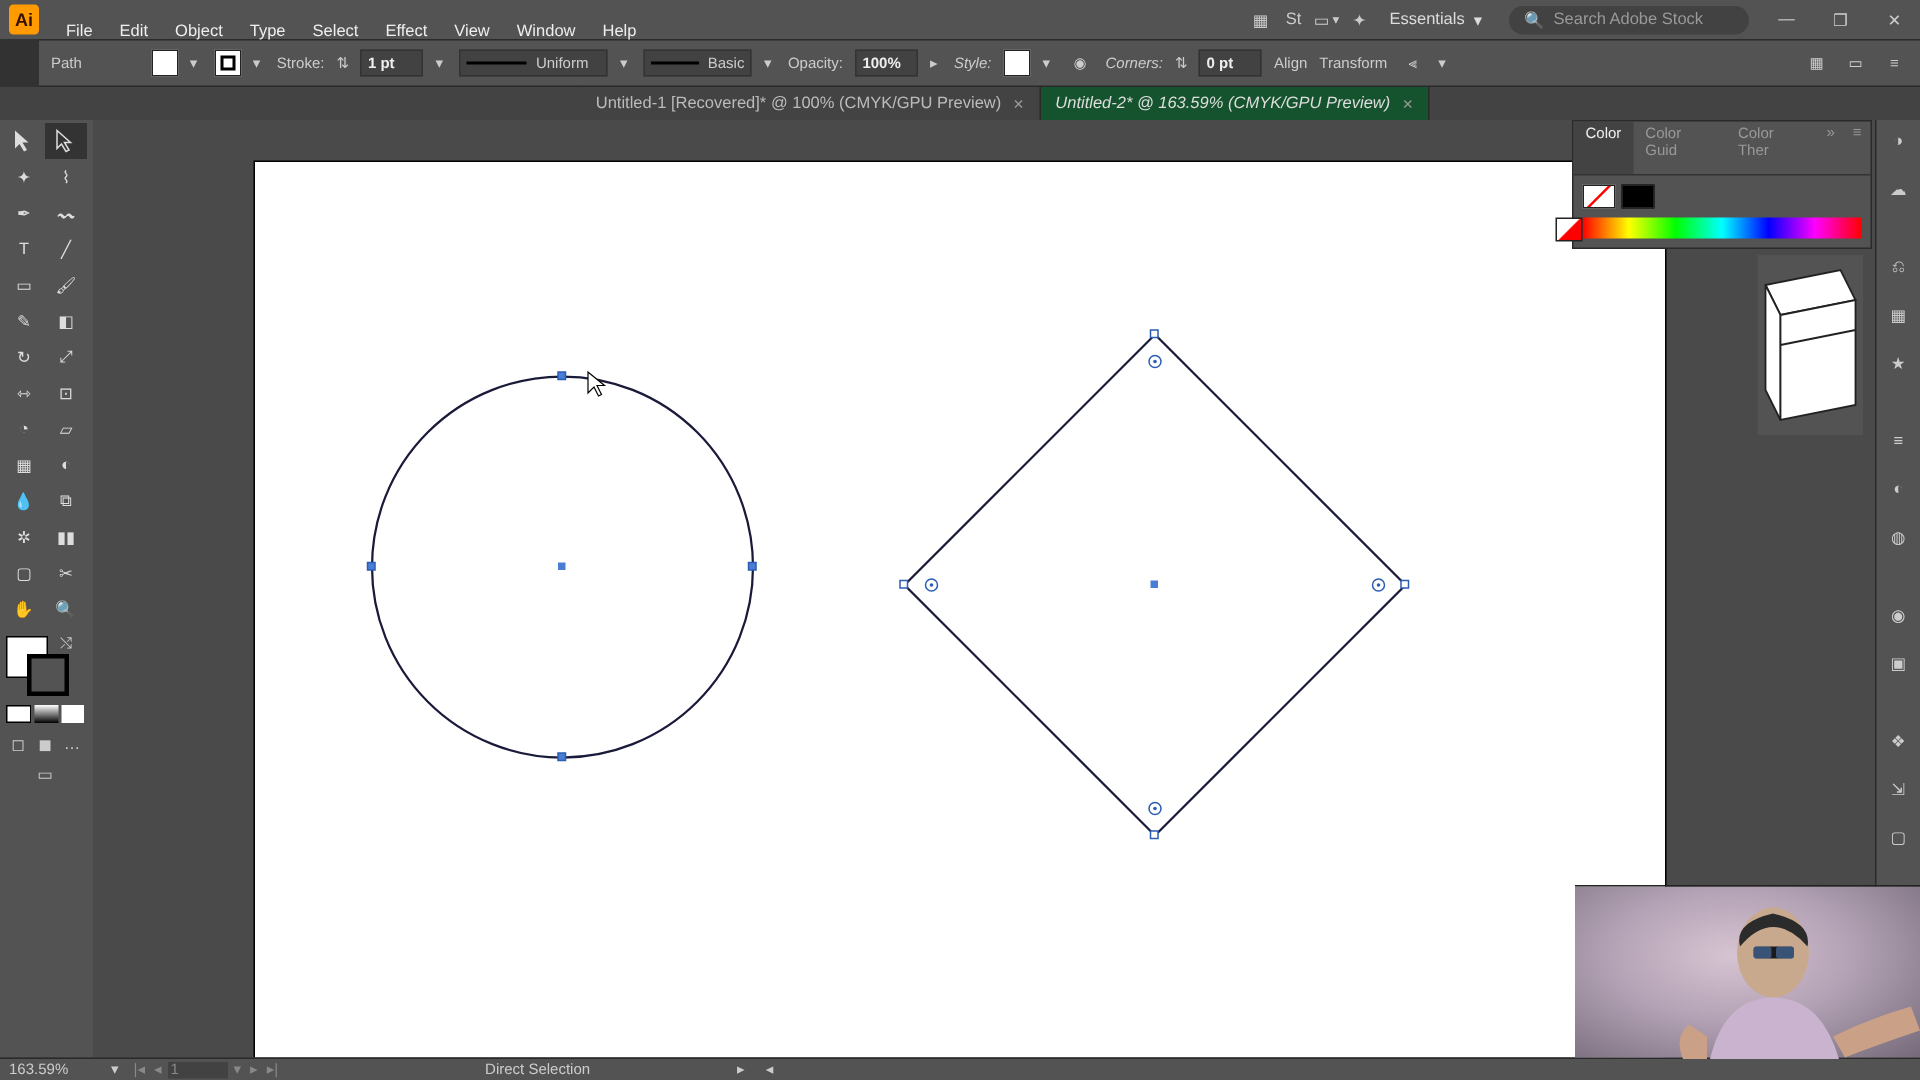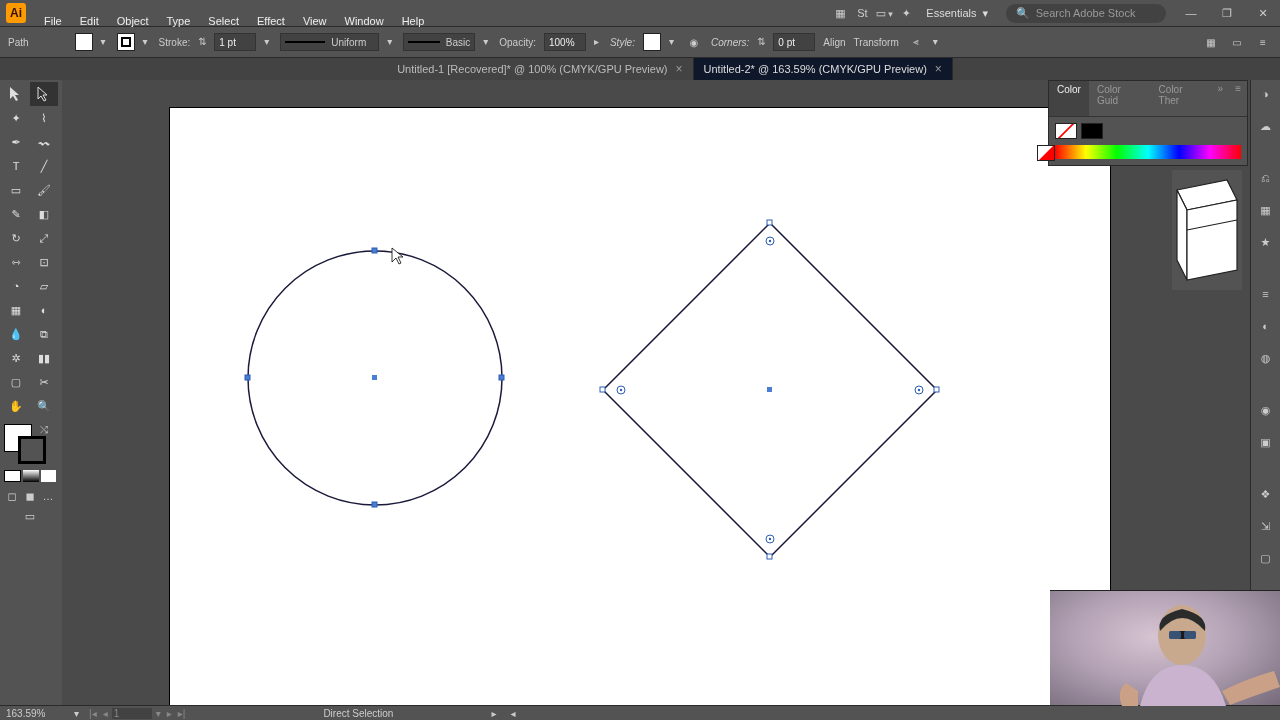--- a/index.html
+++ b/index.html
@@ -10,38 +10,38 @@
 .menubar .logo { width: 20px; height: 20px; background: #ff9a00; border-radius: 3px; display: flex; align-items: center; justify-content: center; color: #310; font-weight: bold; font-size: 12px; margin-right: 8px; }
 .menubar .menu-item { padding: 4px 8px; color: #eee; cursor: default; margin-top: 16px; }
 .menubar .spacer { flex: 1; }
 .menubar .right-group { display: flex; align-items: center; gap: 10px; }
 .menubar .icon-btn { width: 20px; height: 20px; display: flex; align-items: center; justify-content: center; color: #ccc; }
 .menubar .workspace { padding: 3px 8px; color: #ddd; display: flex; align-items: center; gap: 6px; }
 .menubar .search-stock { background: #424242; border-radius: 10px; padding: 3px 10px; display: flex; align-items: center; gap: 6px; width: 160px; color: #999; }
 .menubar .win-btn { width: 22px; height: 18px; display: flex; align-items: center; justify-content: center; color: #ccc; margin-left: 4px; }
 
 
-.controlbar { height: 32px; background: #535353; border-top: 1px solid #2a2a2a; border-bottom: 1px solid #2a2a2a; display: flex; align-items: center; padding: 0 8px; gap: 8px; font-size: 10px; }
+.controlbar { height: 32px; background: #535353; border-top: 1px solid #2a2a2a; border-bottom: 1px solid #2a2a2a; display: flex; align-items: center; padding: 0 8px; gap: 8px; font-size: 10px; margin-left: 26px; }
 .controlbar .label { color: #ccc; }
 .controlbar .label.italic { font-style: italic; }
 .swatch-box { width: 18px; height: 18px; border: 1px solid #222; }
 .swatch-white { background: #fff; }
 .stroke-swatch { width: 18px; height: 18px; border: 1px solid #222; background: #fff; position: relative; }
 .stroke-swatch::after { content: ""; position: absolute; inset: 3px; border: 2px solid #000; }
 .mini-arrow { width: 8px; height: 12px; color: #ccc; display: inline-block; }
-.num-field { background: #424242; border: 1px solid #333; color: #eee; width: 42px; height: 18px; padding: 0 4px; font-size: 10px; }
+.num-field { background: #424242; border: 1px solid #333; color: #eee; width: 42px; height: 18px; padding: 0 4px; font-size: 10px; font-weight: bold; }
 .dropdown-strip { background: #424242; border: 1px solid #333; height: 18px; display: flex; align-items: center; padding: 0 4px; gap: 6px; }
 .sample-line { height: 2px; background: #000; width: 40px; }
 .controlbar .right { margin-left: auto; display: flex; align-items: center; gap: 8px; }
 .ctrl-icon { width: 18px; height: 18px; display: flex; align-items: center; justify-content: center; color: #ccc; border: 1px solid transparent; }
 
 
 .tabstrip { height: 22px; background: #434343; display: flex; align-items: flex-end; padding-left: 60px; justify-content: center; }
 .doc-tab { padding: 4px 10px; background: #434343; color: #bbb; font-size: 11px; display: flex; align-items: center; gap: 8px; border-right: 1px solid #2a2a2a; }
-.doc-tab.active { background: #0f172a; color: #ddd; }
+.doc-tab.active { background: #14532d; color: #ddd; font-style: italic; }
 .doc-tab .close { color: #999; font-size: 12px; }
 
 
 .main { position: absolute; top: 80px; bottom: 15px; left: 0; right: 0; display: flex; }
 
 
 .tools { width: 62px; background: #535353; display: flex; flex-wrap: wrap; padding: 2px; align-content: flex-start; gap: 0; }
 .tool { width: 28px; height: 24px; display: flex; align-items: center; justify-content: center; color: #ddd; }
 .tool.active { background: #333; }
 .tool svg { width: 16px; height: 16px; }

